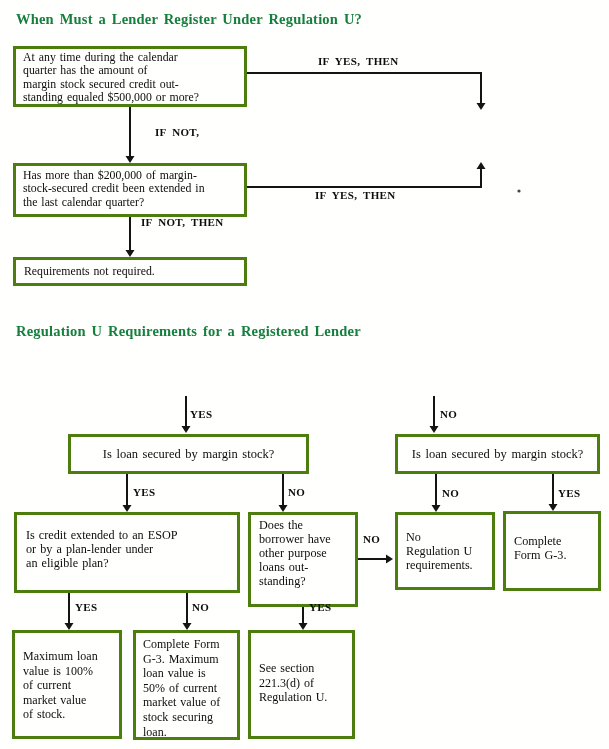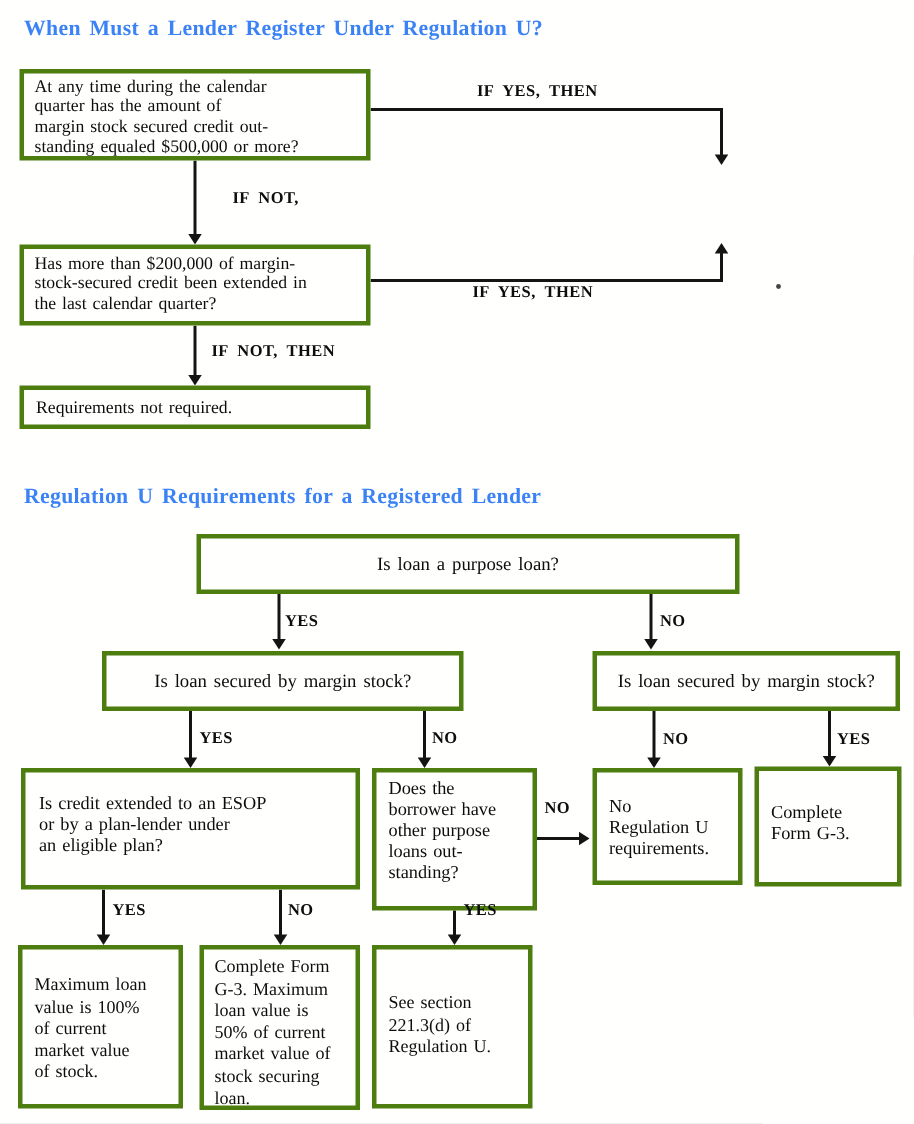--- a/index.html
+++ b/index.html
@@ -3,21 +3,21 @@
 <meta charset="utf-8">
 <style>
   html,body{margin:0;padding:0;background:#e8e8e8;}
   .page{
     position:relative;width:609px;height:749px;background:#fffffe;
     font-family:"Liberation Serif","DejaVu Serif",serif;
     color:#111;overflow:hidden;margin:0 auto;
   }
   .title{
     position:absolute;font-weight:bold;font-size:14.5px;
-    letter-spacing:0.2px;word-spacing:2px;white-space:nowrap;color:#3b82f6;
+    letter-spacing:0.2px;word-spacing:2px;white-space:nowrap;color:#15803d;
   }
   .box{
     position:absolute;border:3px solid #4d7c0f;box-sizing:border-box;
     font-weight:normal;white-space:pre-line;color:#0d0d0d;background:#fffffe;
     word-spacing:1px;
   }
   .box.small{font-size:11.8px;line-height:13.4px;}
   .box.center{
     display:flex;align-items:center;justify-content:center;
     font-size:12.5px;white-space:nowrap;word-spacing:1.5px;
@@ -82,25 +82,24 @@
 
   <div class="box small" style="left:13px;top:163px;width:234px;height:54px;padding:3px 4px 0 7px">Has more than $200,000 of margin-
 stock-secured credit been extended in
 the last calendar quarter?</div>
 
   <div class="box small" style="left:13px;top:257px;width:234px;height:29px;padding:5px 4px 0 8px">Requirements not required.</div>
 
   <div class="lbl" style="left:318px;top:55px">IF YES, THEN</div>
   <div class="lbl" style="left:155px;top:126px">IF NOT,</div>
   <div class="lbl" style="left:315px;top:189px">IF YES, THEN</div>
-  <div class="lbl" style="left:141px;top:228px">IF NOT, THEN</div>
+  <div class="lbl" style="left:141px;top:216px">IF NOT, THEN</div>
 
   <div class="title" style="left:16px;top:323px">Regulation U Requirements for a Registered Lender</div>
 
-  <div class="box center" style="left:131px;top:356px;width:362px;height:40px">Is loan a purpose loan?</div>
 
   <div class="box center" style="left:68px;top:434px;width:241px;height:40px">Is loan secured by margin stock?</div>
 
   <div class="box center" style="left:395px;top:434px;width:205px;height:40px">Is loan secured by margin stock?</div>
 
   <div class="box mid" style="left:14px;top:512px;width:226px;height:81px;padding:13px 4px 0 9px">Is credit extended to an ESOP
 or by a plan-lender under
 an eligible plan?</div>
 
   <div class="box mid" style="left:248px;top:512px;width:110px;height:95px;padding:3px 2px 0 8px">Does the

